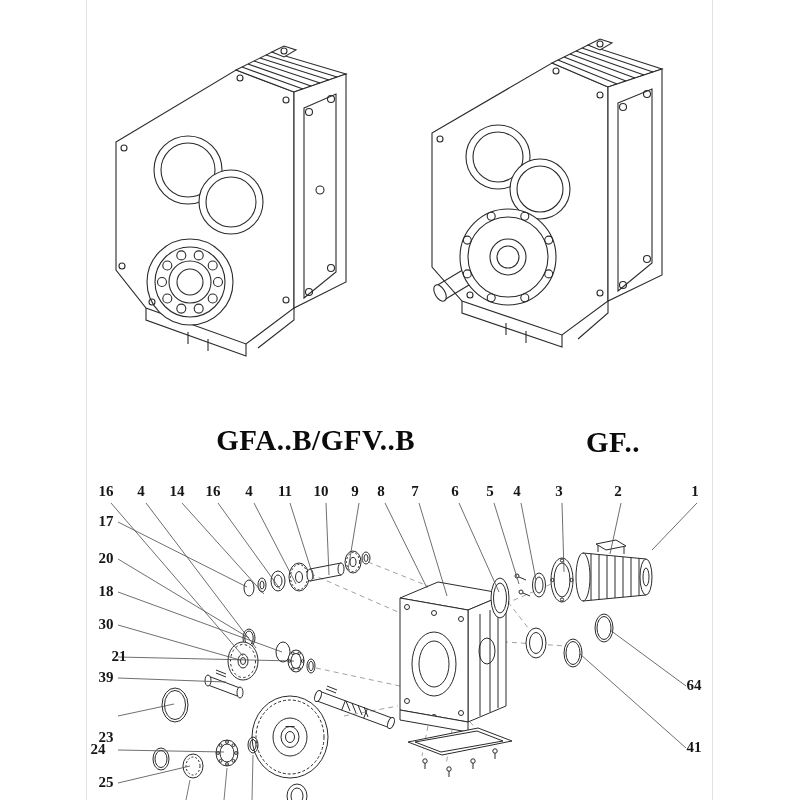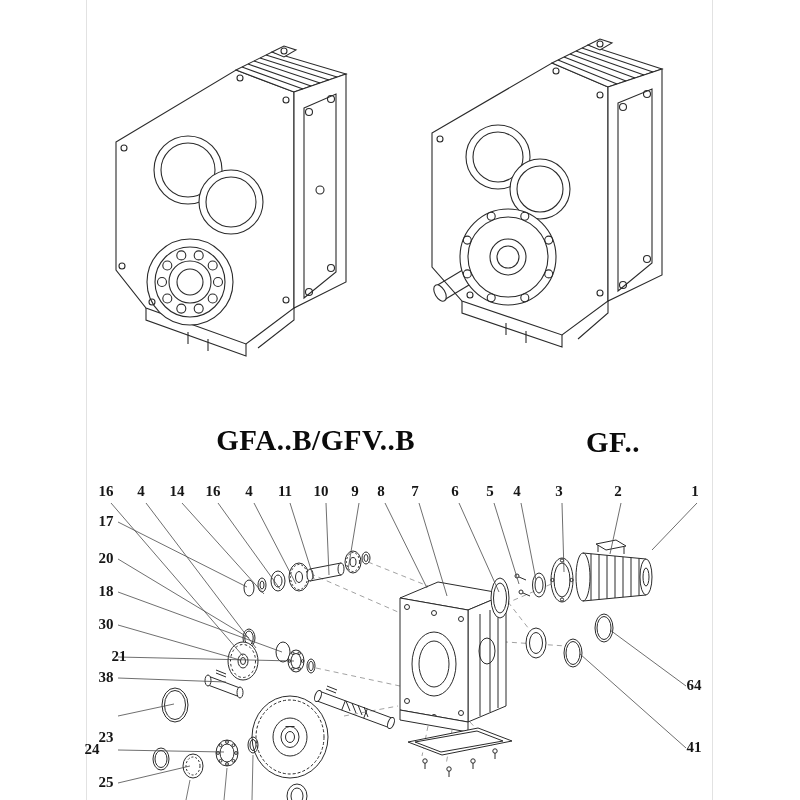--- a/index.html
+++ b/index.html
@@ -384,21 +384,21 @@
   <span class="co" style="left:517px;top:484px">4</span>
   <span class="co" style="left:559px;top:484px">3</span>
   <span class="co" style="left:618px;top:484px">2</span>
   <span class="co" style="left:695px;top:484px">1</span>
 
   <span class="co" style="left:106px;top:514px">17</span>
   <span class="co" style="left:106px;top:551px">20</span>
   <span class="co" style="left:106px;top:584px">18</span>
   <span class="co" style="left:106px;top:617px">30</span>
   <span class="co" style="left:119px;top:649px">21</span>
-  <span class="co" style="left:106px;top:670px">38</span>
+  <span class="co" style="left:106px;top:670px">39</span>
   <span class="co" style="left:106px;top:730px">23</span>
-  <span class="co" style="left:92px;top:742px">24</span>
+  <span class="co" style="left:98px;top:742px">24</span>
   <span class="co" style="left:106px;top:775px">25</span>
 
   <span class="co" style="left:694px;top:678px">64</span>
   <span class="co" style="left:694px;top:740px">41</span>
 
 </div>
 
 </body></html>

